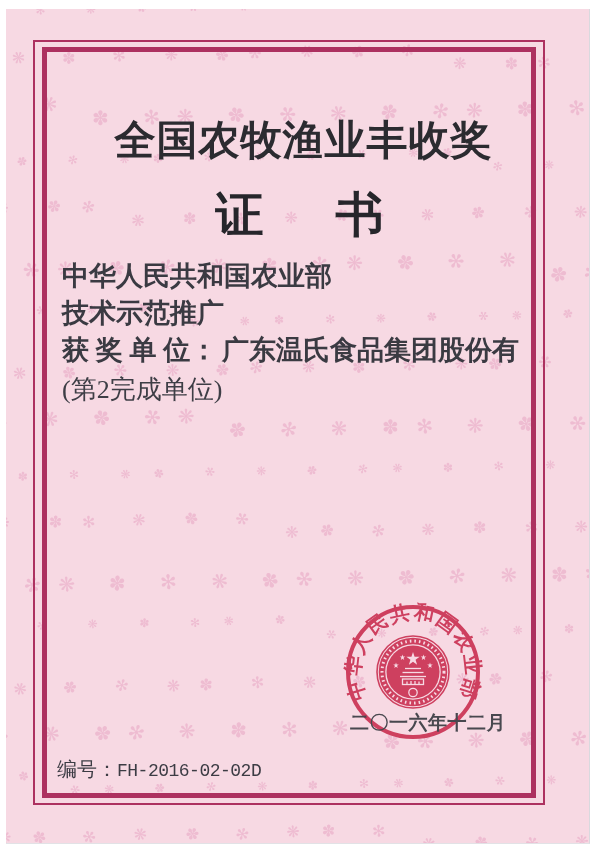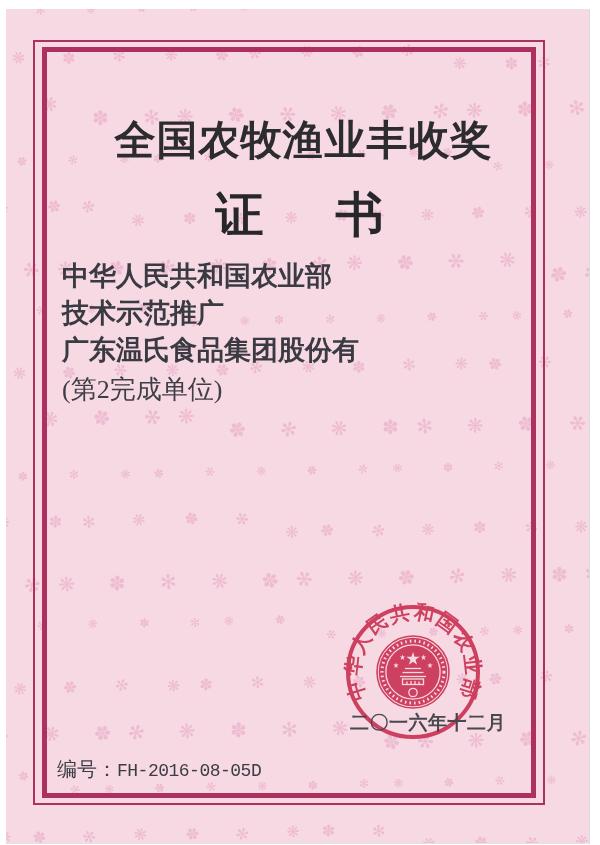--- a/index.html
+++ b/index.html
@@ -293,20 +293,21 @@
       </div>
     </div>
 
     <div class="field">
       <div class="fvalue">
         <div>技术示范推广</div>
       </div>
     </div>
 
     <div class="field">
+      <span class="flabel">获 奖 单 位：</span>
       <div class="fvalue">
         <div>广东温氏食品集团股份有</div>
       </div>
     </div>
 
     <div class="note">(第2完成单位)</div>
   </div>
 
   <div class="seal">
     <svg viewBox="-70 -72 140 144" width="140" height="144">
@@ -336,16 +337,16 @@
           <path d="M-6,12.5 v-3 M-2,12.5 v-3.5 M2,12.5 v-3.5 M6,12.5 v-3"></path>
           <circle cy="20.5" r="4.2"></circle>
         </g>
       </g>
     </svg>
   </div>
 
   <div class="date">二〇一六年十二月</div>
 
   <div class="serial">
-    <span>编号：</span><span class="code">FH-2016-08-05D</span>
+    <span>编号：</span><span class="code">FH-2016-02-02D</span>
   </div>
 
 </div>
 
 </body></html>

